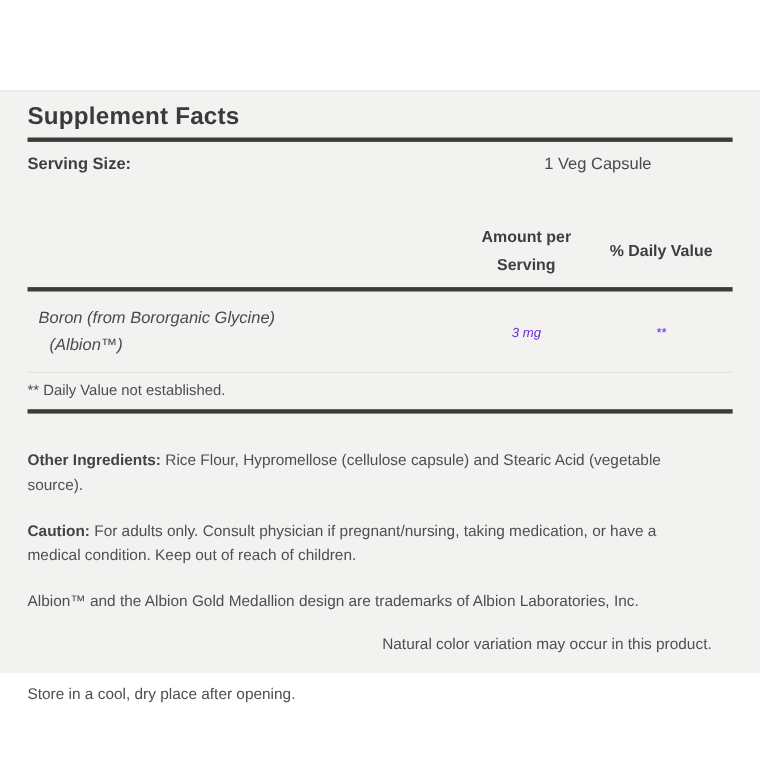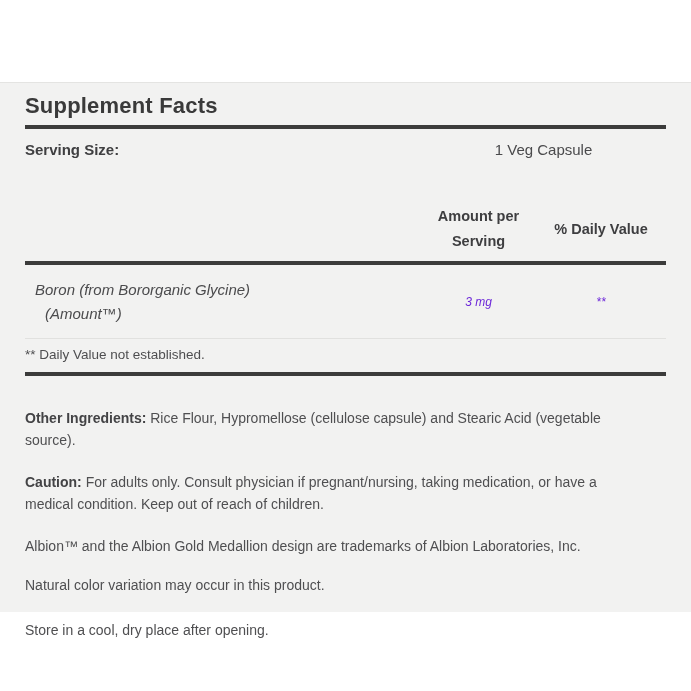--- a/index.html
+++ b/index.html
@@ -87,21 +87,21 @@
 
   .rule-thick.mid { margin-top: 10px; }
 
   .paras { font-size: 14px; color: #4f4f51; line-height: 22px; }
   .para { max-width: 622px; }
   .para b { color: #434345; }
   .para.p0 { margin-top: 31px; }
   .para.p1 { margin-top: 13px; }
   .para.p2 { margin-top: 20px; }
   .para.p3 { margin-top: 20px; }
-  .para.p4 { margin-top: 17px; }
+  .para.p4 { margin-top: 17px; text-align: right; }
   .para.p5 { margin-top: 23px; }
 </style>
 </head>
 <body>
 
 <div class="page">
   <div class="panel">
 
     <div class="title">Supplement Facts</div>
     <div class="rule-thick"></div>
@@ -118,21 +118,21 @@
         <span class="line2">Serving</span>
       </span>
       <span class="col-dv">% Daily Value</span>
     </div>
 
     <div class="rule-thick"></div>
 
     <div class="ing-row">
       <span class="ing-name">
         <span class="line1">Boron (from Bororganic Glycine)</span><br>
-        <span class="line2">(Amount™)</span>
+        <span class="line2">(Albion™)</span>
       </span>
       <span class="col-amount">3 mg</span>
       <span class="col-dv">**</span>
     </div>
 
     <div class="hairline"></div>
 
     <div class="footnote">** Daily Value not established.</div>
 
     <div class="rule-thick mid"></div>

